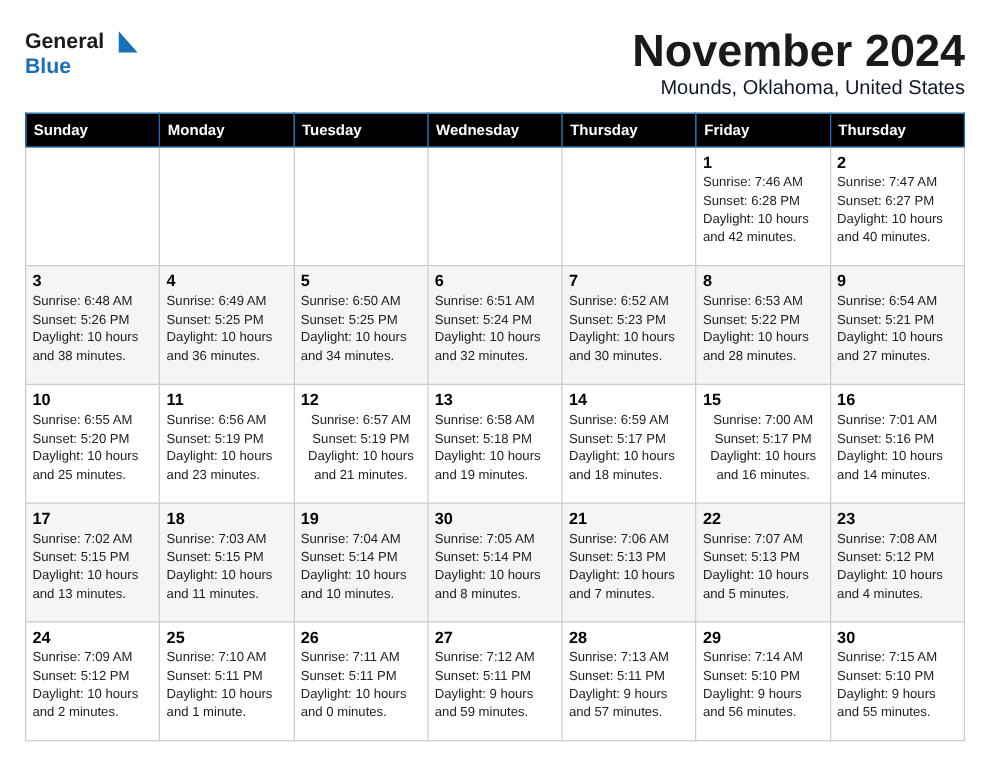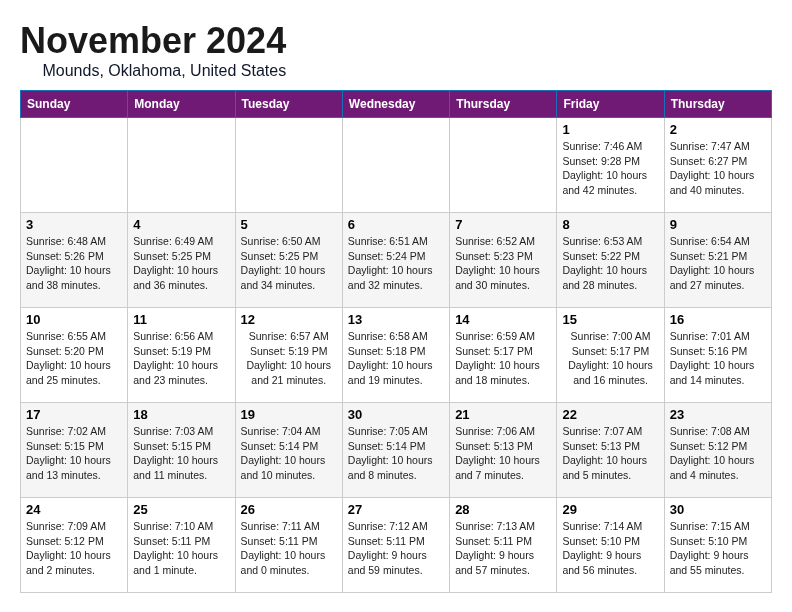--- a/index.html
+++ b/index.html
@@ -32,21 +32,21 @@
     .location {
       font-size: 16px;
       color: #0f172a;
     }
     table {
       width: 100%;
       border-collapse: collapse;
       font-size: 11px;
     }
     thead tr th {
-      background-color: #701a75;
+      background-color: #000000;
       color: #fff;
       text-align: left;
       padding: 6px 6px;
       font-size: 12px;
       font-weight: bold;
       border: 1px solid #1a6fba;
     }
     tbody tr td {
       border: 1px solid #ccc;
       vertical-align: top;
@@ -74,20 +74,27 @@
       background: #fff !important;
     }
     .week-row td {
       height: 95px;
     }
   </style>
 </head>
 <body>
 
 <div class="header-area">
+  <div class="logo" style="display: flex; flex-direction: column; align-items: flex-start;">
+      <svg width="100" height="44" viewBox="0 0 100 44">
+        <text x="0" y="18" font-size="17" font-weight="bold" fill="#1a1a1a" font-family="Arial">General</text>
+        <text x="0" y="38" font-size="17" font-weight="bold" fill="#1a6fba" font-family="Arial">Blue</text>
+        <polygon points="75,5 90,22 75,22" fill="#1a6fba"></polygon>
+      </svg>
+    </div>
   <div class="title-area">
     <div class="month-title">November 2024</div>
     <div class="location">Mounds, Oklahoma, United States</div>
   </div>
 </div>
 
 <table>
   <thead>
     <tr>
     <th>Sunday</th>
@@ -102,21 +109,21 @@
   <tbody id="calendar-body">
   <tr class="week-row">
         <td class="empty"></td>
         <td class="empty"></td>
         <td class="empty"></td>
         <td class="empty"></td>
         <td class="empty"></td>
         <td>
           <span class="day-num">1</span>
           <div class="day-info" style="white-space: pre-line;">Sunrise: 7:46 AM
-Sunset: 9:28 PM
+Sunset: 6:28 PM
 Daylight: 10 hours
 and 42 minutes.</div>
         </td>
         <td>
           <span class="day-num">2</span>
           <div class="day-info" style="white-space: pre-line;">Sunrise: 7:47 AM
 Sunset: 6:27 PM
 Daylight: 10 hours
 and 40 minutes.</div>
         </td>

